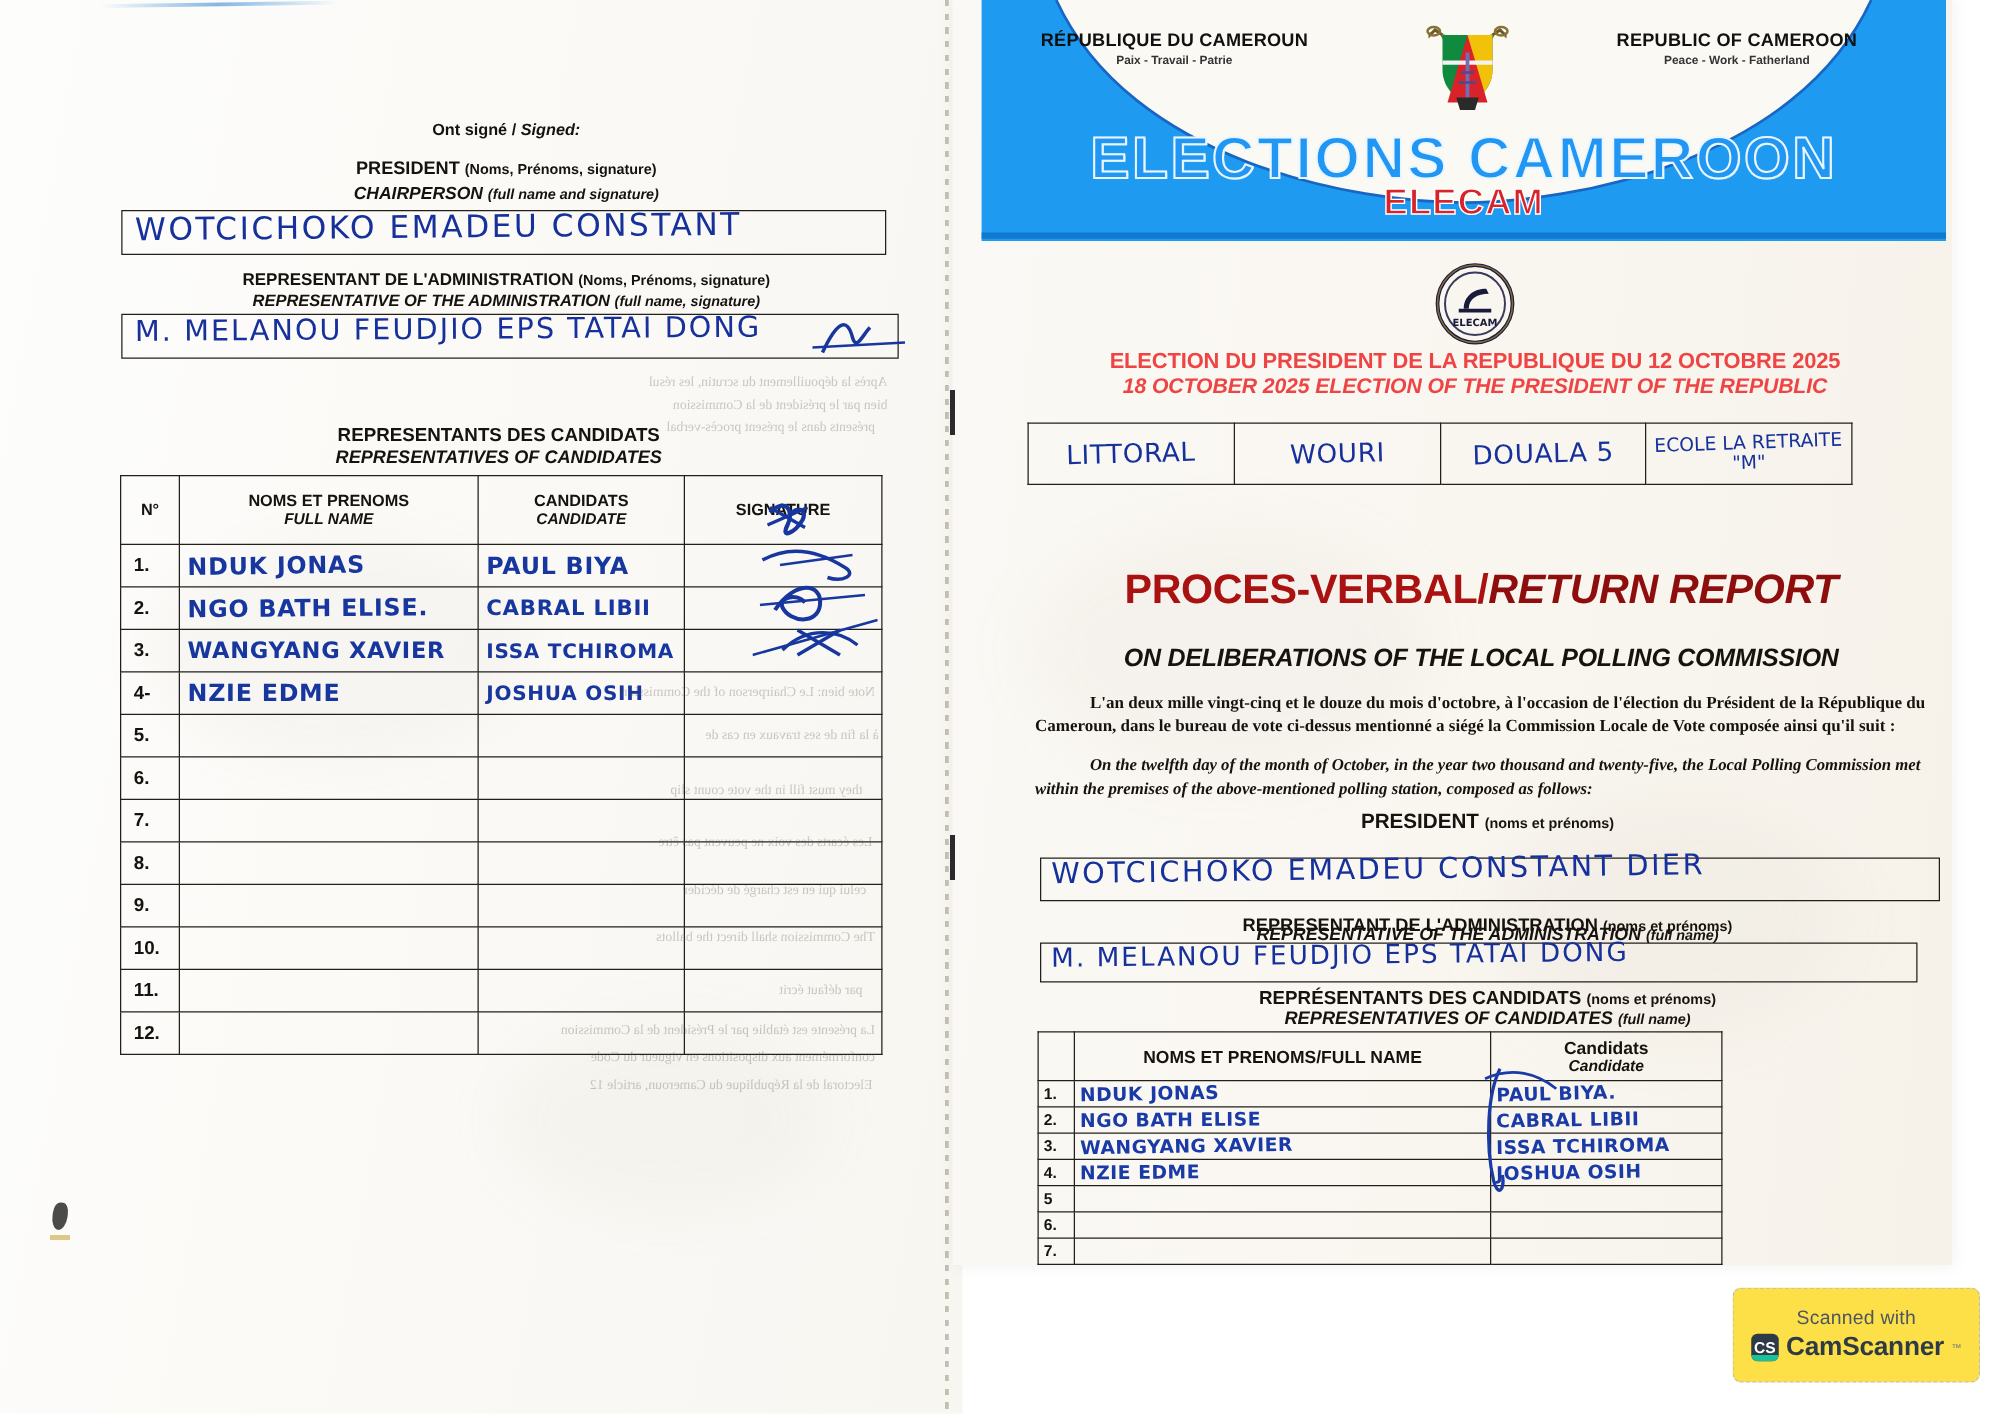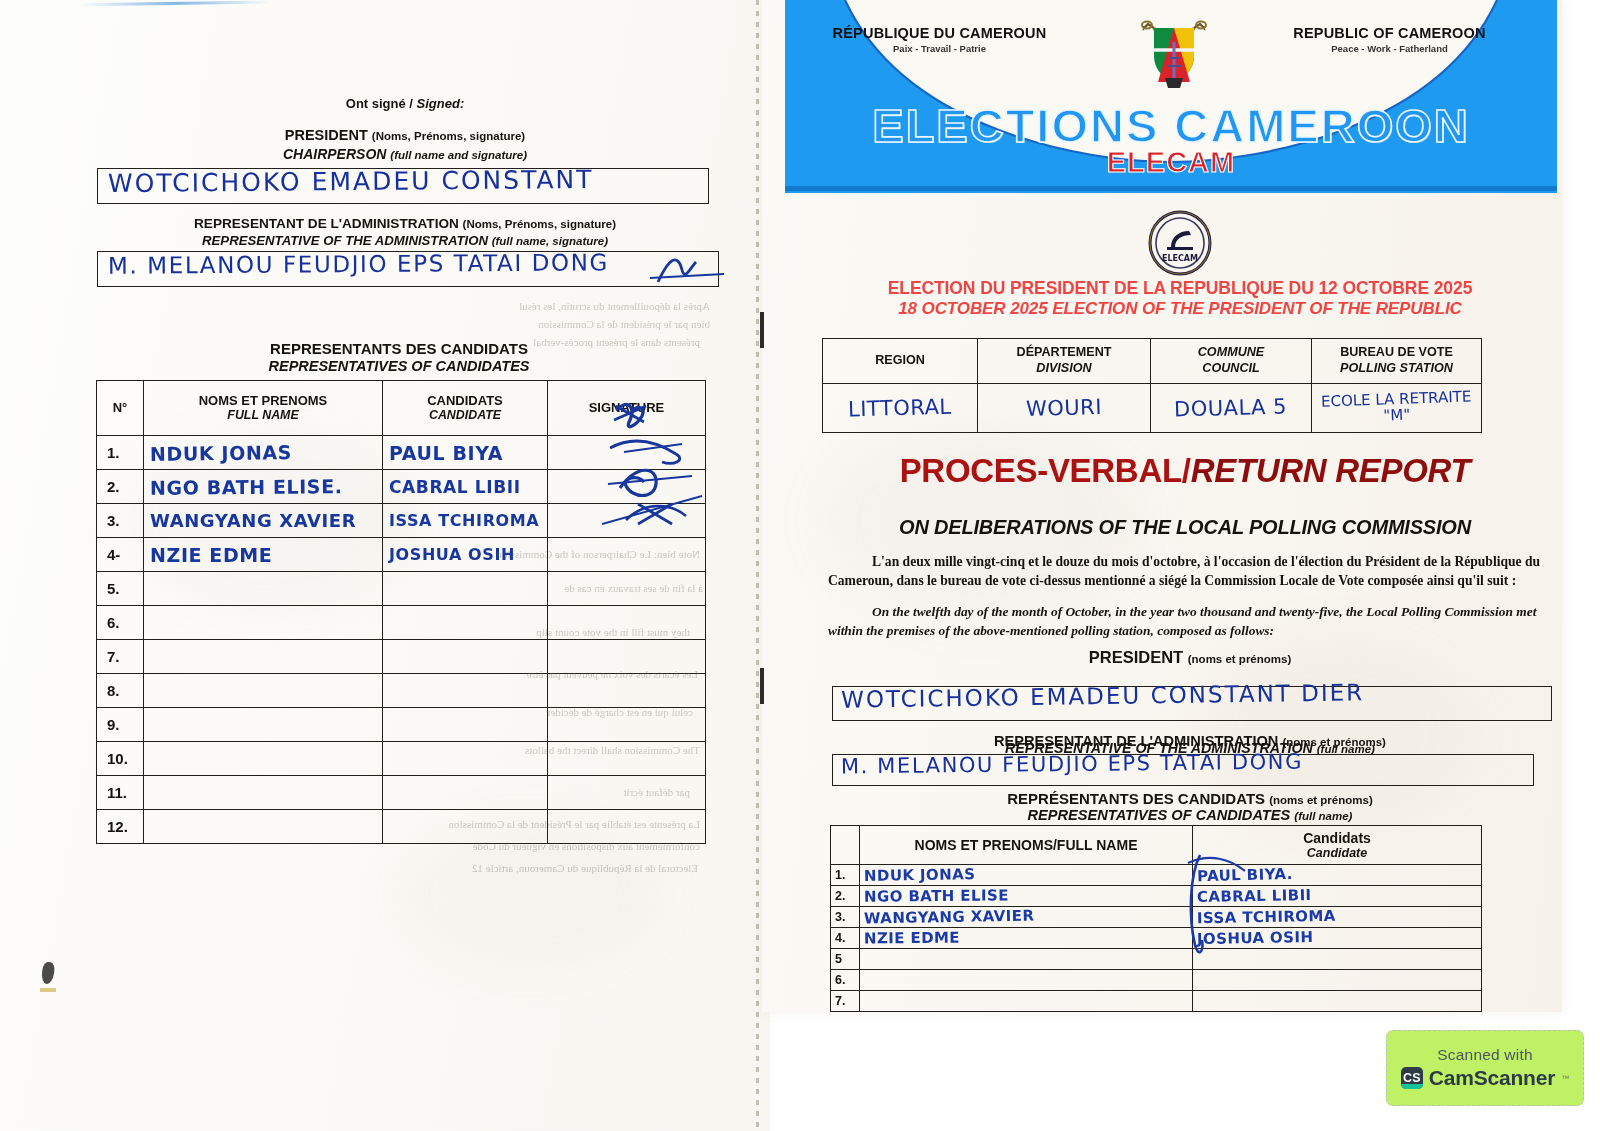--- a/index.html
+++ b/index.html
@@ -88,21 +88,21 @@
   .inkbox{position:absolute;border:1.6px solid #23201c;background:transparent;}
   #r-box1{left:832px;top:686px;width:718px;height:33px;}
   #r-box2{left:832px;top:754px;width:700px;height:30px;}
 
   #r-adm-fr{left:828px;top:723px;width:724px;font-size:14.6px;margin-top:10px;}
   #r-adm-en{left:828px;top:740px;width:724px;font-size:14.2px;font-style:italic;}
   #r-cand-fr{left:828px;top:790px;width:724px;font-size:15px;}
   #r-cand-en{left:828px;top:807px;width:724px;font-size:14.6px;font-style:italic;}
 
   
-  #r-cand-table{position:absolute;left:830px;top:825px;width:652px;
+  #r-cand-table{position:absolute;left:830px;top:825px;width:548px;
     border-collapse:collapse;table-layout:fixed;}
   #r-cand-table td,#r-cand-table th{border:1.5px solid #23201c;}
   #r-cand-table th{height:36px;font-size:14px;font-weight:bold;color:#16120e;text-align:center;}
   #r-cand-table th .sub{font-size:12.5px;font-style:italic;font-weight:bold;display:block;}
   #r-cand-table td{height:20px;font-size:12.5px;font-weight:bold;color:#16120e;padding:0 4px;}
   #r-cand-table td.num{text-align:left;width:26px;}
   .hw-cell{font-family:"DejaVu Sans",sans-serif;color:#1a3aa8;font-size:15px;
      letter-spacing:.4px;white-space:nowrap;}
 
   
@@ -130,21 +130,21 @@
   
   .ghost{position:absolute;color:rgba(90,80,70,.30);font-size:11px;
      transform:scaleX(-1);pointer-events:none;font-family:"Liberation Serif",serif;
      white-space:nowrap;}
 
   
   .ink-svg{position:absolute;pointer-events:none;}
 
   
   #watermark{position:absolute;left:1386px;top:1030px;width:196px;height:74px;
-     border:1.6px dashed #b9bcc2;border-radius:7px;background:#bef264;
+     border:1.6px dashed #b9bcc2;border-radius:7px;background:#fde047;
      display:flex;flex-direction:column;align-items:center;justify-content:center;}
   #wm-top{font-size:15.5px;color:#4e5561;letter-spacing:.2px;}
   #wm-row{display:flex;align-items:center;gap:6px;margin-top:2px;}
   #wm-logo{width:22px;height:22px;border-radius:5px;background:#2e3a46;color:#fff;
      font-size:12.5px;font-weight:bold;display:flex;align-items:center;justify-content:center;
      position:relative;overflow:hidden;}
   #wm-logo:after{content:"";position:absolute;left:0;bottom:0;width:100%;height:5px;background:#17c39a;}
   #wm-name{font-size:21px;font-weight:bold;color:#2e3a46;letter-spacing:-.2px;}
   #wm-tm{font-size:8px;color:#6b7280;vertical-align:super;}
 
@@ -223,37 +223,20 @@
       <path d="M30,40 C30,30 38,24 48,24 L50,28 C41,28 34,32 34,40 Z" fill="#1a1a3c"></path>
       <text x="39" y="54" font-size="8" font-weight="bold" text-anchor="middle" fill="#1a1a3c" font-family="DejaVu Sans, sans-serif">ELECAM</text>
     </svg>
   </div>
 
   <div class="r-line" id="elec-fr">ELECTION DU PRESIDENT DE LA REPUBLIQUE DU 12 OCTOBRE 2025</div>
   <div class="r-line" id="elec-en">18 OCTOBER 2025 ELECTION OF THE PRESIDENT OF THE REPUBLIC</div>
 
   <table id="loc-table">
     <tbody>
-        <tr>
-      <th style="width:152px">
-        <span>REGION</span>
-      </th>
-      <th style="width:170px">
-        <span>DÉPARTEMENT</span>
-        <i>DIVISION</i>
-      </th>
-      <th style="width:158px">
-        <i style="font-style:italic">COMMUNE</i>
-        <i>COUNCIL</i>
-      </th>
-      <th>
-        <span>BUREAU DE VOTE</span>
-        <i>POLLING STATION</i>
-      </th>
-    </tr>
     <tr>
       <td><span class="hw loc-hw">LITTORAL</span></td>
       <td><span class="hw loc-hw">WOURI</span></td>
       <td><span class="hw loc-hw">DOUALA 5</span></td>
       <td><span class="hw" style="font-size:15px;line-height:1.05;display:inline-block;transform:rotate(-2deg)">ECOLE LA RETRAITE "M"</span></td>
     </tr>
   </tbody>
     </table>
 
   <div class="r-line" id="pv-title">

